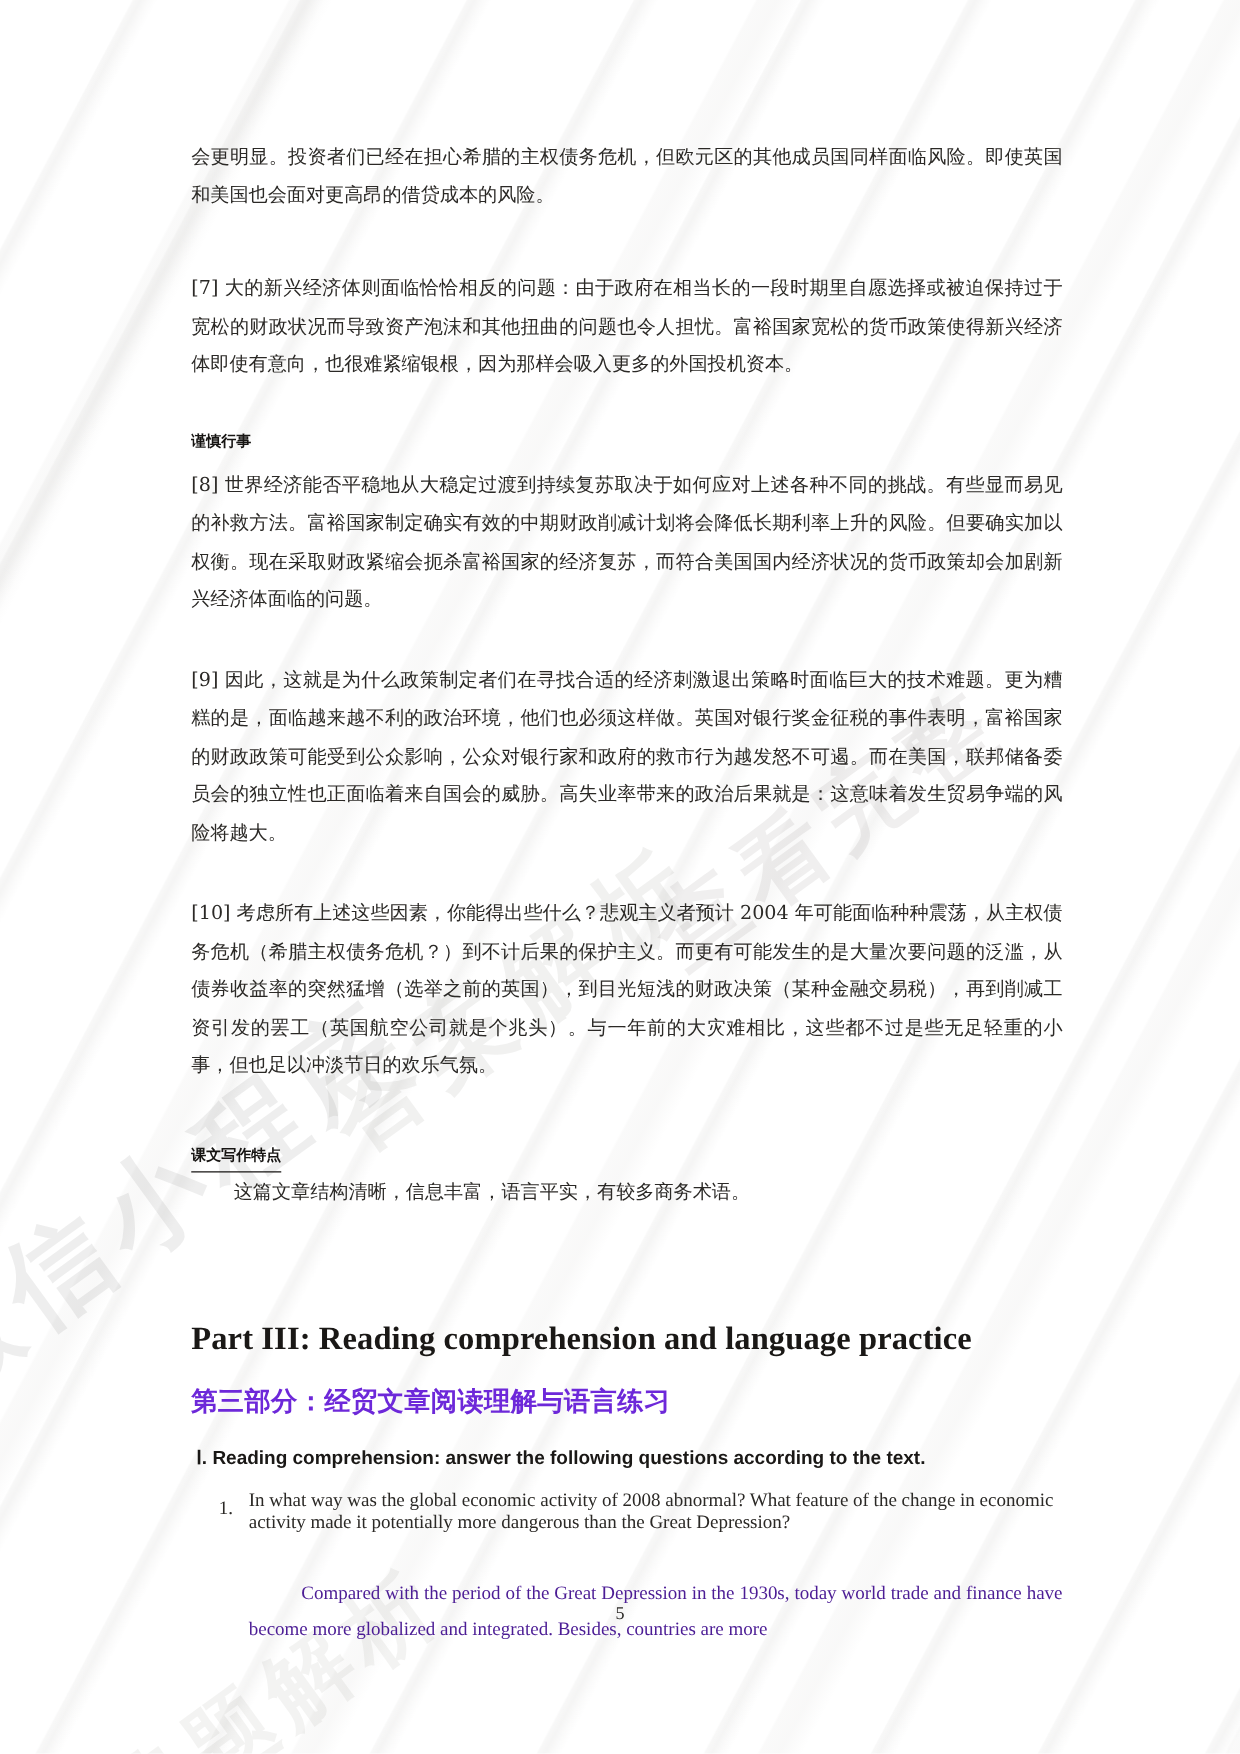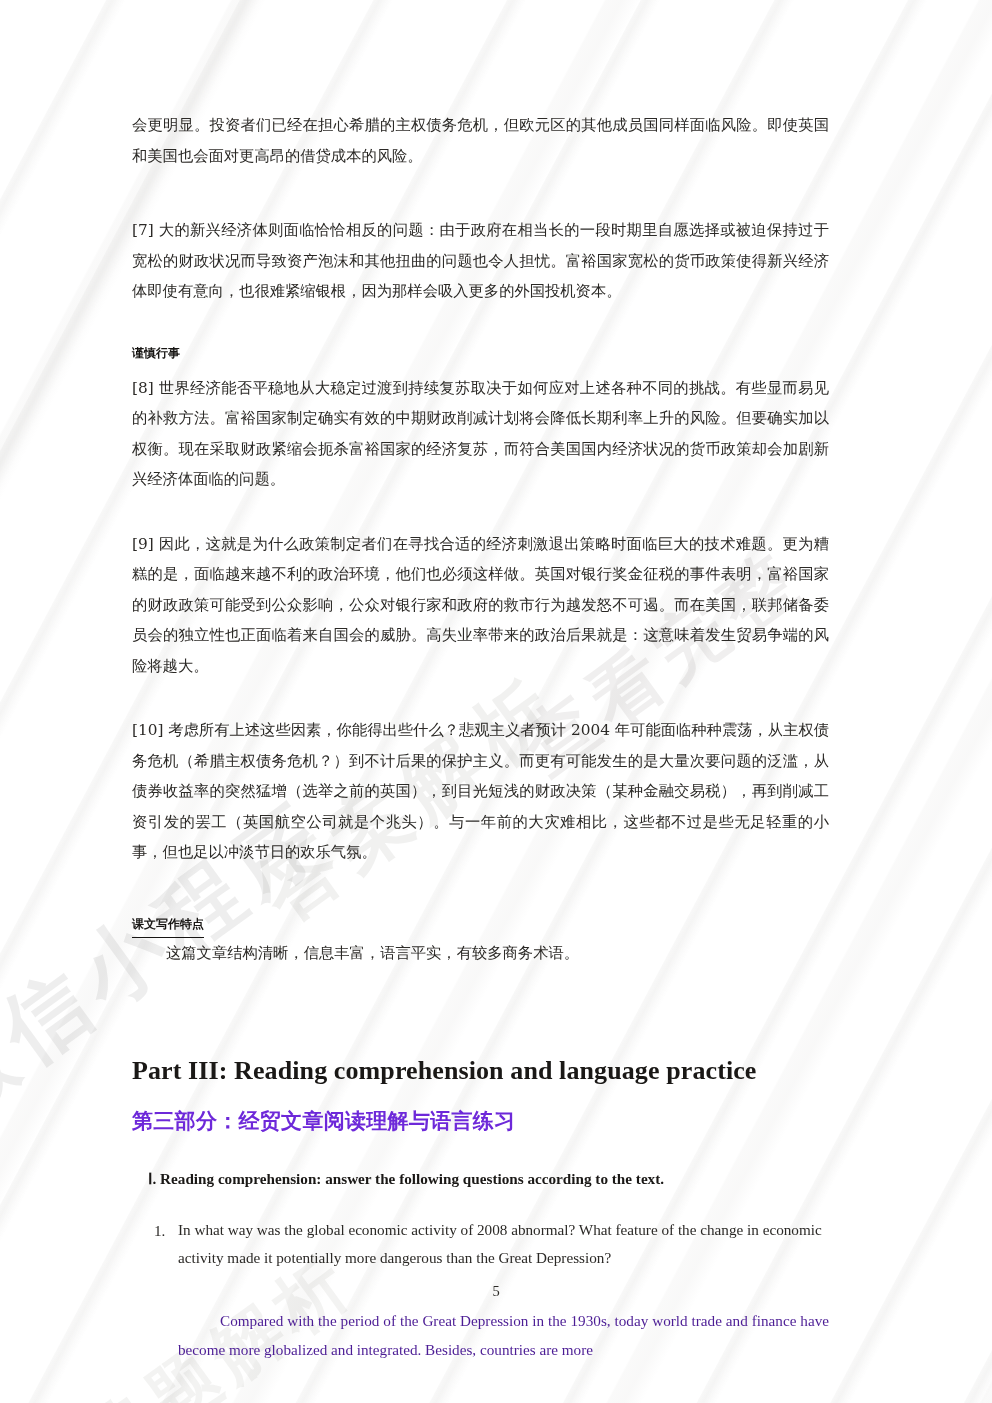--- a/index.html
+++ b/index.html
@@ -83,21 +83,21 @@
   .wm-d {
     left: 120px; top: 1400px;
     font-size: 70px;
     transform: rotate(-36deg);
     color: rgba(92,88,84,0.075);
   }
 
   
   .content {
     position: absolute;
-    left: 132px;
+    left: 153px;
     top: 0;
     width: 697px;
     z-index: 2;
   }
 
   
   .cn-para {
     font-family: "DejaVu Serif", "Liberation Serif", serif;
     font-size: 15.3px;
     line-height: 30.5px;
@@ -146,47 +146,47 @@
     font-family: "DejaVu Sans", sans-serif;
     font-weight: 700;
     font-size: 21px;
     line-height: 30px;
     color: #6d28d9;
     margin: 0;
     letter-spacing: 0.3px;
   }
 
   .en-section-label {
-    font-family: Liberation Serif, serif;
+    font-family: Liberation Sans, sans-serif;
     font-weight: 700;
     font-size: 15.2px;
     line-height: 26px;
     color: #1a1816;
-    margin: 16px;
+    margin: 4px;
   }
 
   
   .q-item {
     display: flex;
     align-items: flex-start;
     margin: 0;
     padding-left: 22px;
   }
   .q-num {
     font-family: "Liberation Serif", "DejaVu Serif", serif;
     font-size: 15.2px;
     line-height: 29px;
     color: #2b2926;
     width: 24px;
     flex: 0 0 24px;
   }
   .q-text {
     font-family: "Liberation Serif", "DejaVu Serif", serif;
     font-size: 15.2px;
-    line-height: 28px;
+    line-height: 17px;
     color: #2b2926;
     flex: 1 1 auto;
     text-align: left;
   }
 
   .answer-para {
     font-family: "Liberation Serif", "DejaVu Serif", serif;
     font-size: 15.2px;
     line-height: 29px;
     color: #4c1d95;

